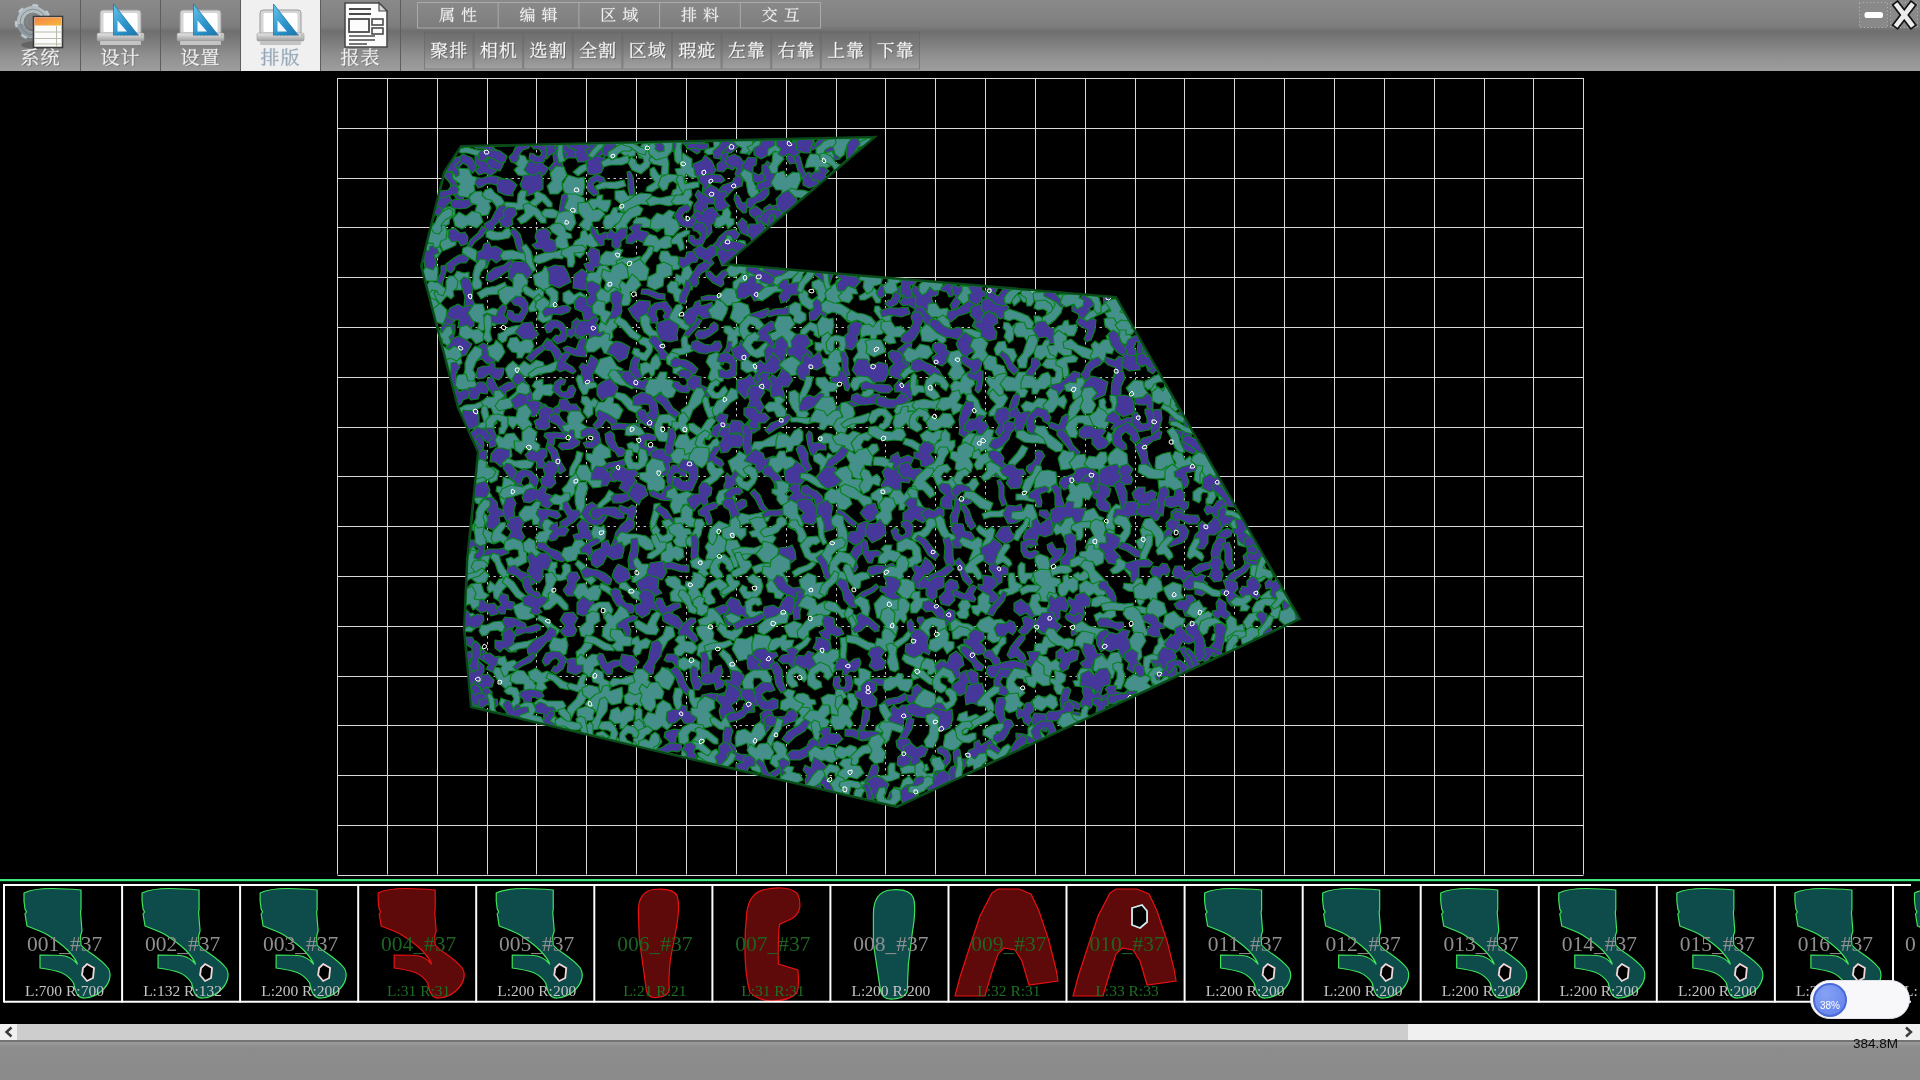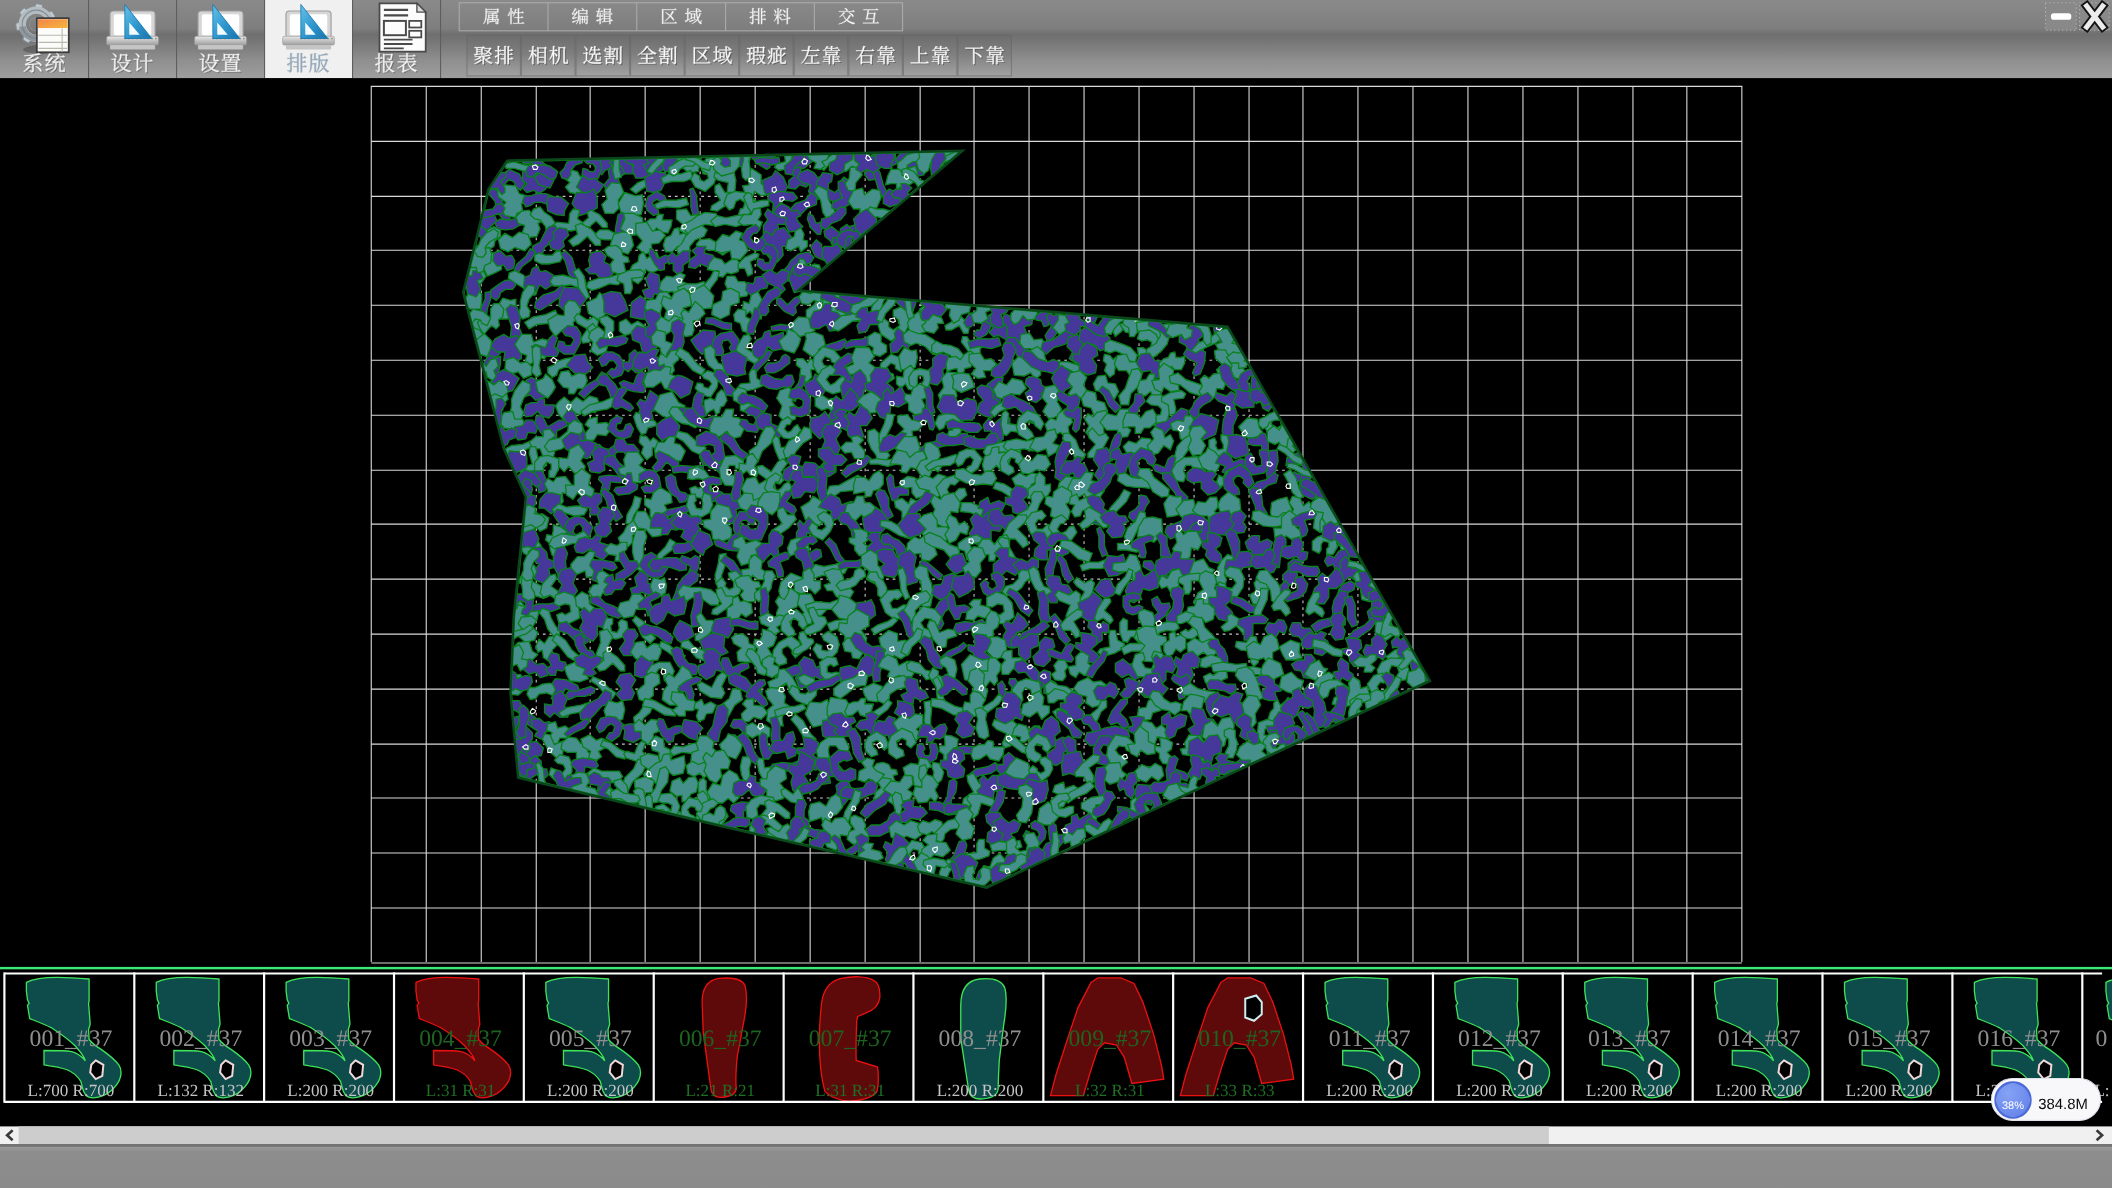--- a/index.html
+++ b/index.html
@@ -1789,14 +1789,14 @@
 <svg class="abs" style="left:0;top:1024px" width="1920" height="16">
   <path d="M11.5 3.5 L6.5 8 11.5 12.5" fill="none" stroke="#3a3a3a" stroke-width="2.4"></path>
   <path d="M1906 3.5 L1911 8 1906 12.5" fill="none" stroke="#3a3a3a" stroke-width="2.4"></path>
 </svg>
 
 <div class="abs" style="left:0;top:1040px;width:1920px;height:40px;background:linear-gradient(180deg,#9c9c9c 0,#8d8d8d 5px,#8b8b8b 100%);border-top:2px solid #737373"></div>
 
 <div class="abs" style="left:1810px;top:980px;width:100px;height:39px;background:#f8f8fa;border:1px solid #e2e4ec;border-radius:20px"></div>
 <div class="abs" style="left:1813px;top:982.5px;width:34px;height:34px;border-radius:50%;background:radial-gradient(circle at 35% 30%,#86a2f5,#5f7fe8);border:2.5px solid #4a6ad8"></div>
 <div class="abs" style="left:1813px;top:989px;width:34px;height:34px;line-height:34px;text-align:center;font-size:10px;color:#fff">38%</div>
-<div class="abs" style="left:1853px;top:984px;width:57px;height:39px;line-height:39px;font-size:13.5px;color:#0a0a0a">384.8M</div>
+<div class="abs" style="left:1853px;top:1024px;width:57px;height:39px;line-height:39px;font-size:13.5px;color:#0a0a0a">384.8M</div>
 
 </div>
 </body></html>

